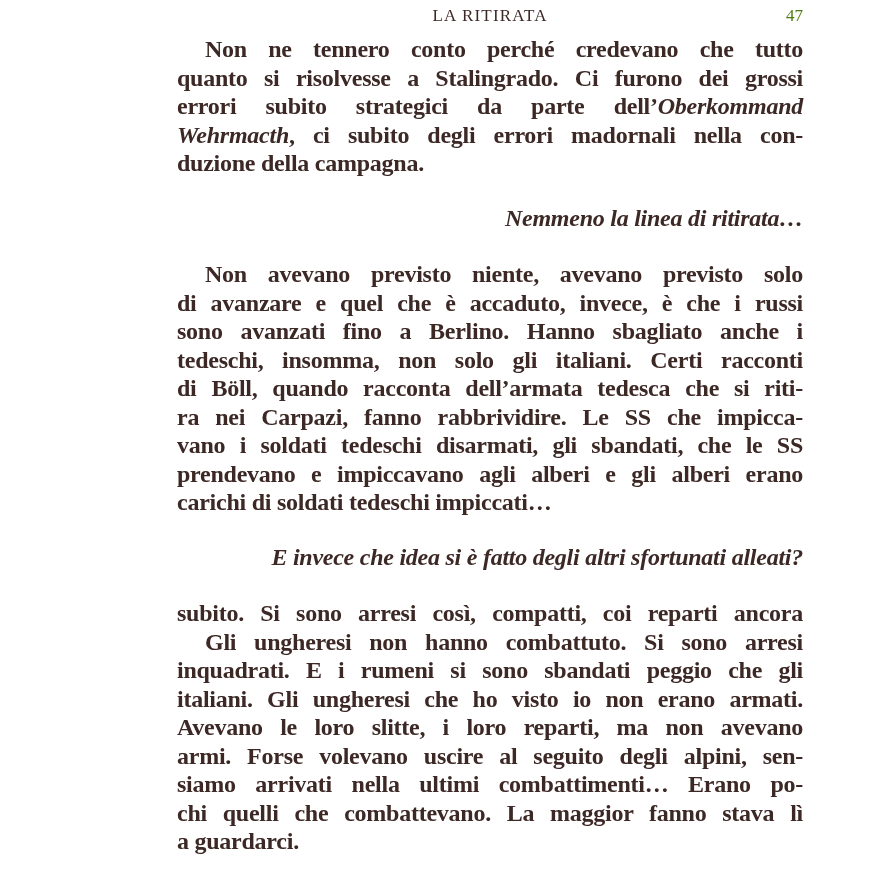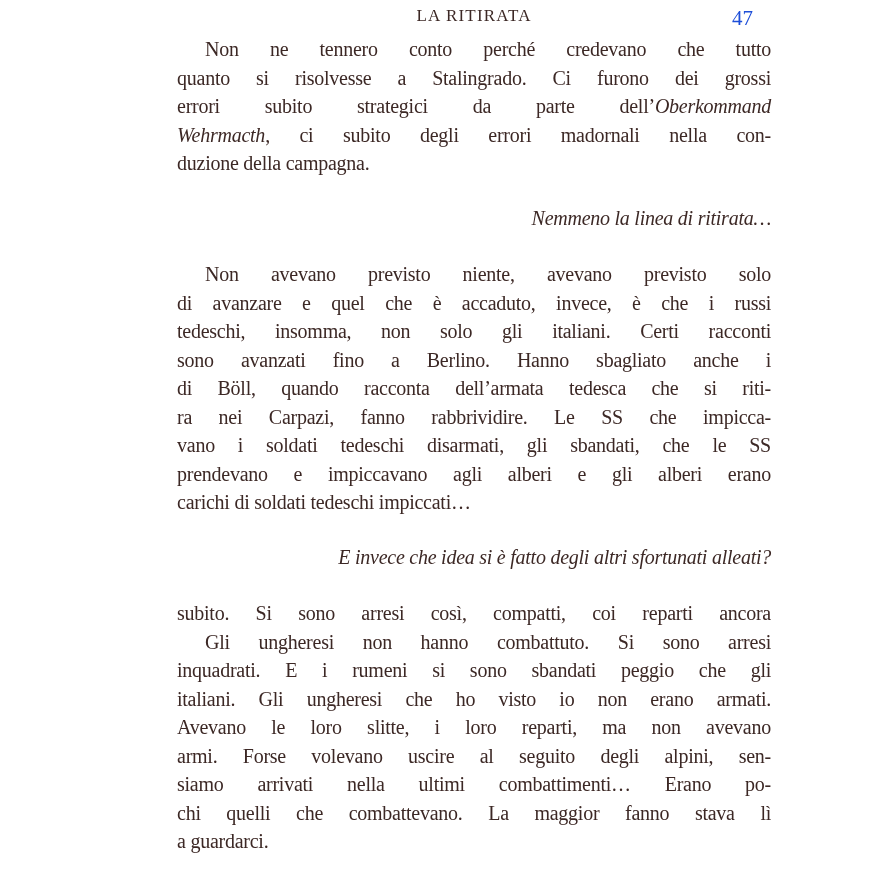--- a/index.html
+++ b/index.html
@@ -8,45 +8,46 @@
     background: #ffffff;
   }
   .page {
     position: relative;
     width: 883px;
     height: 883px;
     box-sizing: border-box;
     background: #ffffff;
     color: #3c2825;
     font-family: "Liberation Serif", "DejaVu Serif", serif;
-    padding: 6px 112px 0 177px;
+    padding: 6px 80px 0 177px;
     overflow: hidden;
   }
   .header {
     position: relative;
     height: 22px;
     margin-bottom: 7px;
     text-align: center;
   }
   .running-header {
     font-size: 17px;
     letter-spacing: 1.2px;
     color: #3c2825;
   }
   .page-number {
     position: absolute;
-    right: 18px;
+    right: 0;
     top: 0;
-    font-size: 21px;
-    color: #1d4ed8;
+    font-size: 17px;
+    color: #4d7c0f;
   }
   .text-body {
-    font-size: 20px;
+    font-size: 24px;
     line-height: 28.5px;
     letter-spacing: -0.25px;
+    font-weight: bold;
   }
   .paragraph {
     margin: 0;
   }
   .line {
     text-align: justify;
     text-align-last: justify;
     height: 28.5px;
     overflow: visible;
   }
@@ -80,22 +81,22 @@
         <div class="line first"><span>Non ne tennero conto perché credevano che tutto</span></div>
         <div class="line"><span>quanto si risolvesse a Stalingrado. Ci furono dei grossi</span></div>
         <div class="line"><span>errori subito strategici da parte dell’</span><span class="it">Oberkommand</span></div>
         <div class="line"><span class="it">Wehrmacth</span><span>, ci subito degli errori madornali nella con-</span></div>
         <div class="line end"><span>duzione della campagna.</span></div>
       </div>
       <div class="question">Nemmeno la linea di ritirata…</div>
       <div class="paragraph">
         <div class="line first"><span>Non avevano previsto niente, avevano previsto solo</span></div>
         <div class="line"><span>di avanzare e quel che è accaduto, invece, è che i russi</span></div>
+        <div class="line"><span>sono avanzati fino a Berlino. Hanno sbagliato anche i</span></div>
         <div class="line"><span>tedeschi, insomma, non solo gli italiani. Certi racconti</span></div>
-        <div class="line"><span>sono avanzati fino a Berlino. Hanno sbagliato anche i</span></div>
         <div class="line"><span>di Böll, quando racconta dell’armata tedesca che si riti-</span></div>
         <div class="line"><span>ra nei Carpazi, fanno rabbrividire. Le SS che impicca-</span></div>
         <div class="line"><span>vano i soldati tedeschi disarmati, gli sbandati, che le SS</span></div>
         <div class="line"><span>prendevano e impiccavano agli alberi e gli alberi erano</span></div>
         <div class="line end"><span>carichi di soldati tedeschi impiccati…</span></div>
       </div>
       <div class="question">E invece che idea si è fatto degli altri sfortunati alleati?</div>
       <div class="paragraph">
         <div class="line"><span>subito. Si sono arresi così, compatti, coi reparti ancora</span></div>
         <div class="line first"><span>Gli ungheresi non hanno combattuto. Si sono arresi</span></div>

